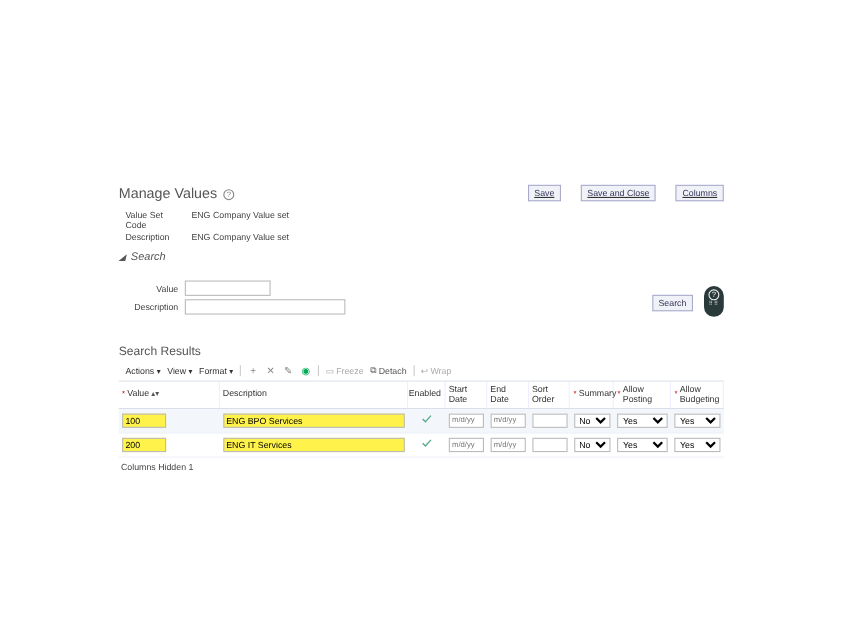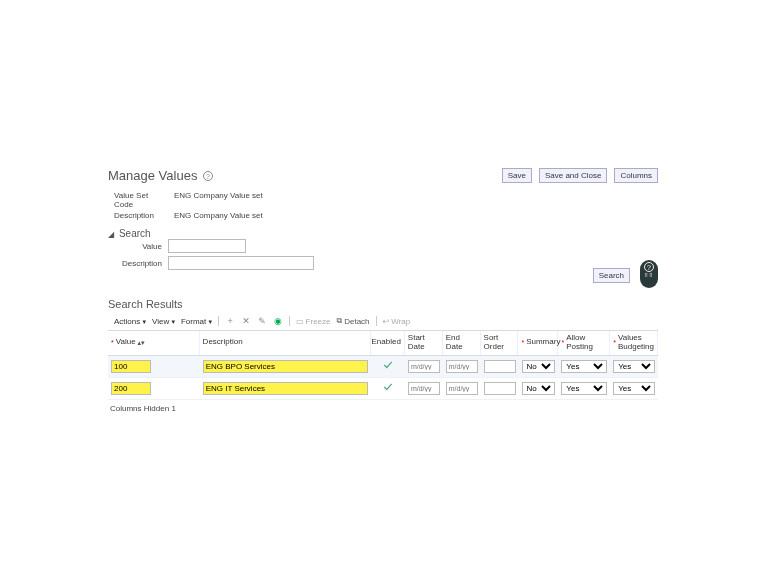--- a/index.html
+++ b/index.html
@@ -1,27 +1,27 @@
 <!DOCTYPE html>
 <html><head>
 <meta charset="utf-8">
 <style>
   * { box-sizing: border-box; margin: 0; padding: 0; }
   body { font-family: Arial, Helvetica, sans-serif; font-size: 9px; color: #333; background: #fff; width: 768px; height: 576px; position: relative; }
   .page { position: absolute; top: 168px; left: 108px; width: 550px; }
   .header-row { display: flex; justify-content: space-between; align-items: flex-start; }
   .title { font-size: 13px; color: #555; font-weight: normal; margin-bottom: 4px; }
   .help-icon { display: inline-block; width: 10px; height: 10px; border: 1px solid #888; border-radius: 50%; font-size: 7px; text-align: center; line-height: 9px; color: #888; margin-left: 2px; vertical-align: 1px; }
-  .top-buttons { display: flex; gap: 7px; }
+  .top-buttons { display: flex; gap: 18px; text-decoration: underline; }
   .btn { border: 1px solid #aac; background: #f0f2f8; padding: 2px 5px; font-size: 8px; cursor: pointer; color: #335; }
   .meta { margin-top: 4px; margin-left: 6px; font-size: 8px; color: #444; }
   .meta-row { display: flex; margin-bottom: 2px; }
   .meta-label { width: 60px; text-align: left; padding-right: 6px; color: #444; }
   .meta-value { color: #444; }
-  .section-title { font-size: 10px; color: #555; margin-top: 8px; margin-bottom: 0; }
+  .section-title { font-size: 10px; color: #555; margin-top: 8px; margin-bottom: 16px; font-style: italic; }
   .section-title .tri { font-size: 8px; color: #555; margin-right: 2px; }
   .search-form { margin-left: 14px; }
   .form-row { display: flex; align-items: center; margin-bottom: 3px; }
   .form-label { width: 46px; text-align: right; padding-right: 6px; font-size: 8px; color: #444; }
   .input-text { border: 1px solid #bbb; height: 14px; font-size: 8px; padding: 0 2px; }
   .w1 { width: 78px; }
   .w2 { width: 146px; }
   .search-btn-row { position: absolute; right: 28px; top: 100px; }
   .side-widget { position: absolute; right: 0px; top: 92px; width: 18px; height: 28px; background: #2a3a3a; border-radius: 9px; text-align: center; padding-top: 2px; }
   .side-widget .q { width: 10px; height: 10px; border: 1px solid #eee; border-radius: 50%; display: inline-block; color: #eee; font-size: 7px; line-height: 9px; }
@@ -163,21 +163,21 @@
       <div class="th col-summary">
           <span class="req">*</span>
           <span>Summary</span>
         </div>
       <div class="th col-posting">
           <span class="req">*</span>
           <span>Allow Posting</span>
         </div>
       <div class="th col-budget">
           <span class="req">*</span>
-          <span>Values Budgeting</span>
+          <span>Allow Budgeting</span>
         </div>
     </div>
     <div class="tbody" id="tbody">
         <div class="tr">
           <div class="td col-value"><input class="hl-input" style="width: 40px;" value="100"></div>
           <div class="td col-desc"><input class="hl-input" style="width: 100%;" value="ENG BPO Services"></div>
           <div class="td col-enabled">
             <div class="check"><svg viewBox="0 0 16 16">
                 <path fill="none" stroke="#5a8" stroke-width="2" d="M2 8 L6 12 L14 3"></path>
               </svg></div>

